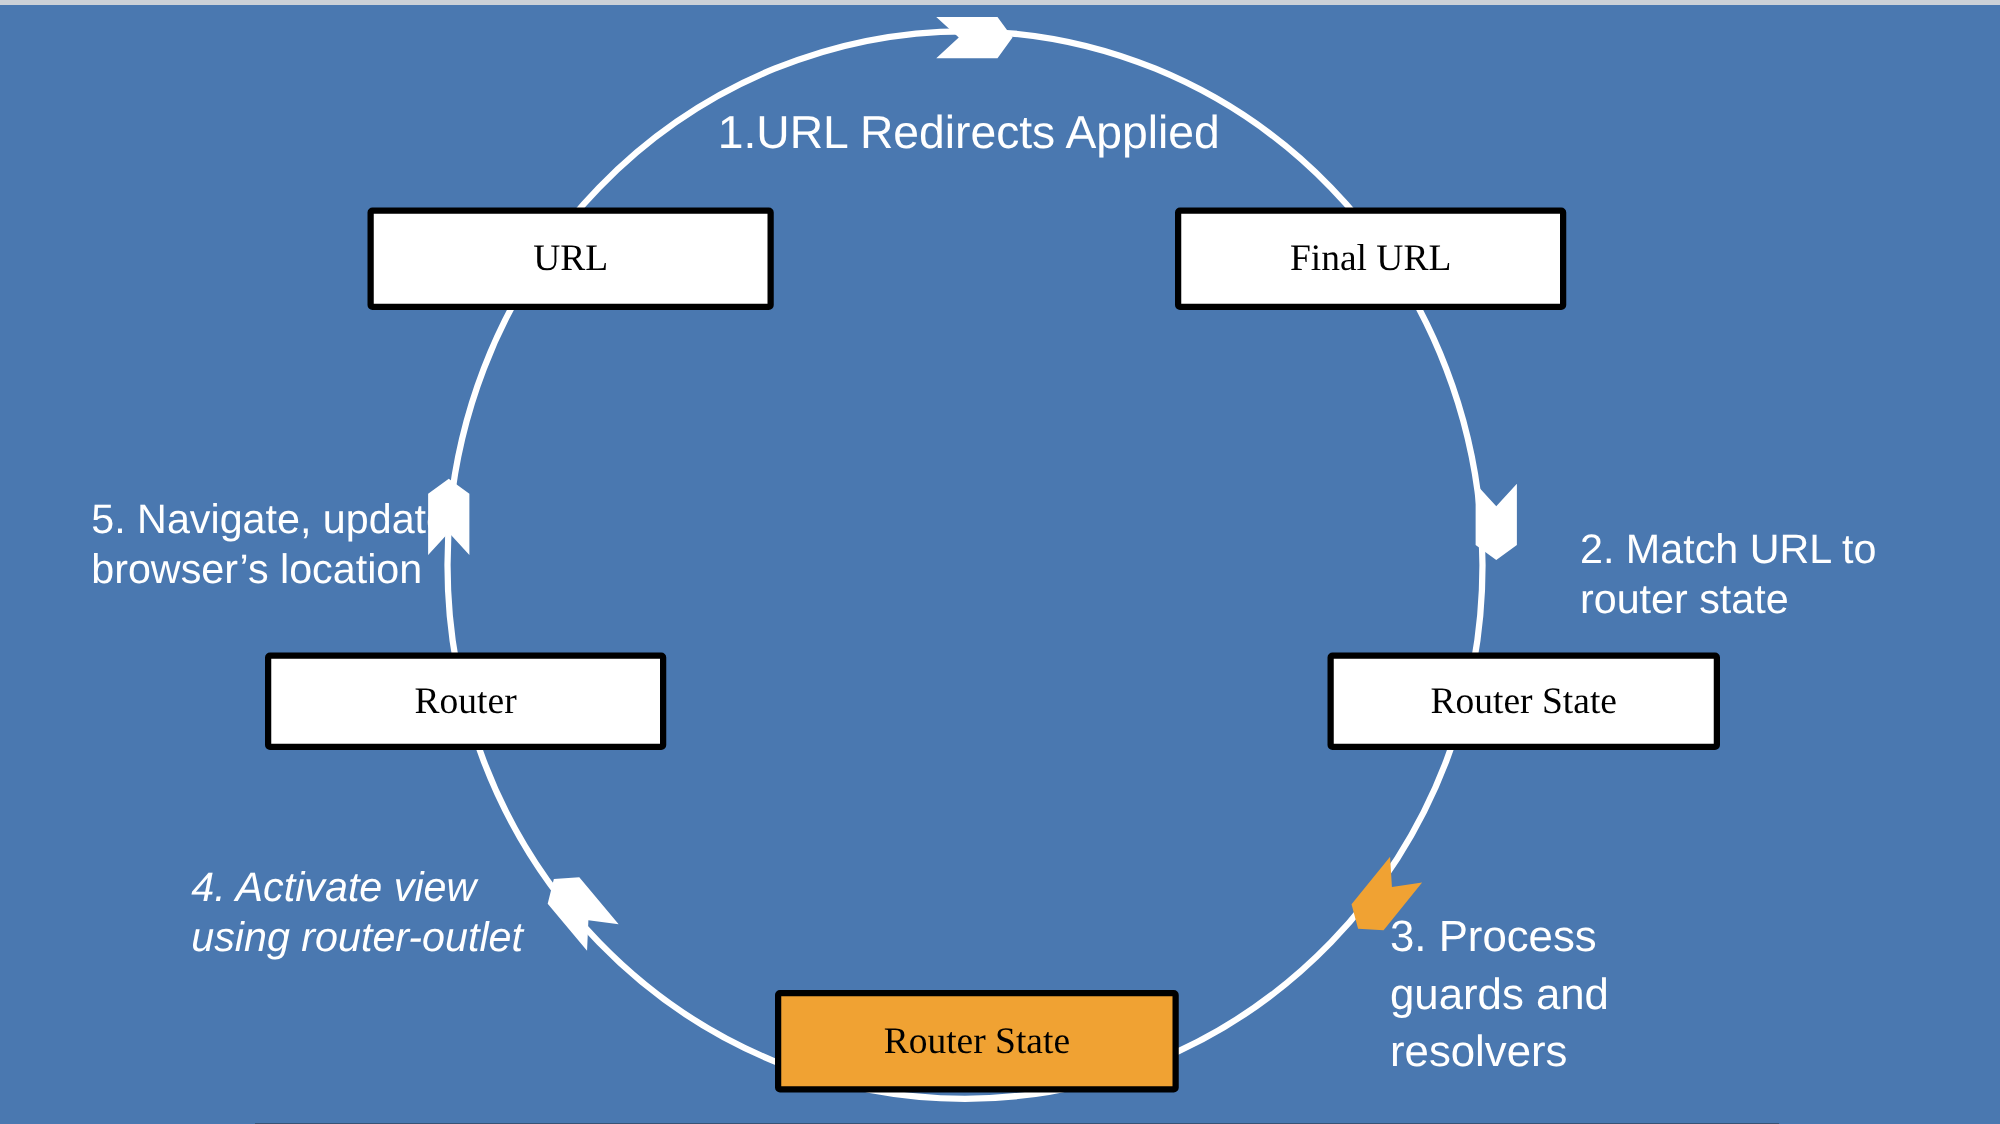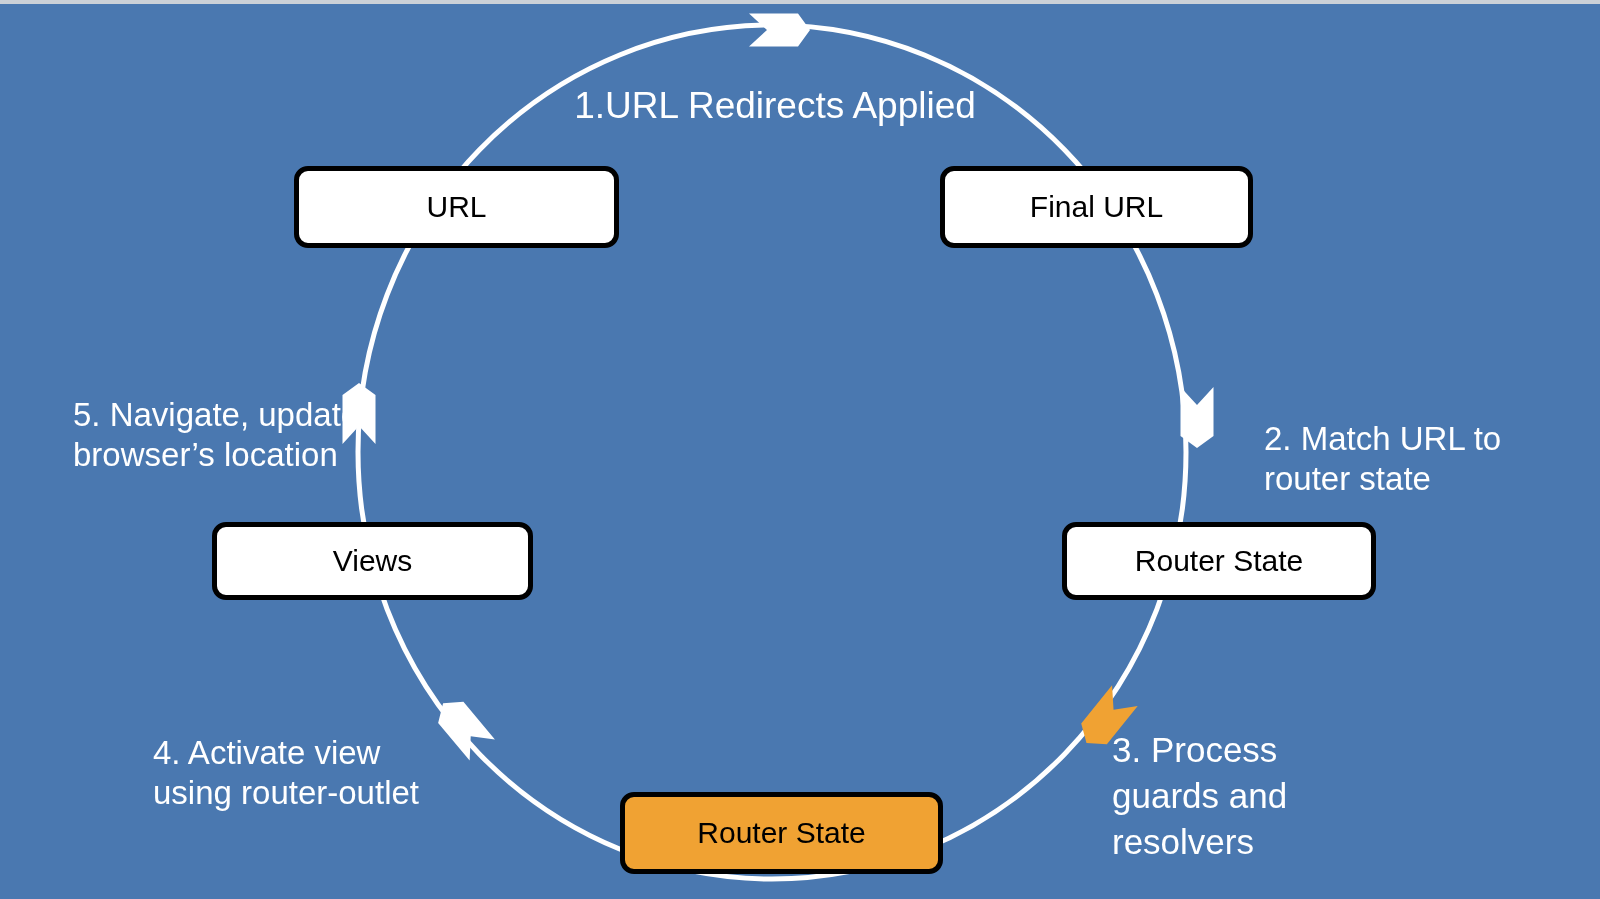--- a/index.html
+++ b/index.html
@@ -8,24 +8,24 @@
     background:var(--bg,#4a78b0);
     font-family:"Liberation Sans","DejaVu Sans",sans-serif;
   }
   .top-strip{
     position:absolute;top:0;left:0;width:1600px;height:4px;
     background:var(--strip,#ccd1d7);
   }
   .cycle-svg{position:absolute;top:0;left:0;}
   .node{
     position:absolute;box-sizing:border-box;
-    border:5px solid var(--ink,#000);border-radius:14px;
+    border:5px solid var(--ink,#000);border-radius:4px;
     background:#fff;color:var(--ink,#000);
     display:flex;align-items:center;justify-content:center;
-    font-size:30px;line-height:1;
+    font-size:30px;line-height:1;font-family:Liberation Serif, serif;
   }
   .node.accent{background:var(--accent,#f0a233);}
   .step-label{
     position:absolute;color:var(--label,#fff);
     white-space:pre-line;font-size:33px;line-height:1.2;
   }
   .step-label.big{font-size:35px;line-height:1.32;}
   .step-label.center{text-align:center;font-size:37px;}
 </style>
 </head>
@@ -62,35 +62,35 @@
 
   <div class="node" style="left:940px;top:166px;width:313px;height:82px;">
       <span>Final URL</span>
     </div>
 
   <div class="node" style="left:1062px;top:522px;width:314px;height:78px;">
       <span>Router State</span>
     </div>
 
   <div class="node" style="left:212px;top:522px;width:321px;height:78px;">
-      <span>Views</span>
+      <span>Router</span>
     </div>
 
   <div class="node accent" style="left:620px;top:792px;width:323px;height:82px;">
       <span>Router State</span>
     </div>
 
   <div class="step-label center" style="left:560px;top:84px;width:430px;">1.URL Redirects Applied</div>
 
   <div class="step-label" style="left:1264px;top:419px;">2. Match URL to
 router state</div>
 
   <div class="step-label big" style="left:1112px;top:727px;">3. Process
 guards and
 resolvers</div>
 
-  <div class="step-label" style="left:153px;top:733px;">4. Activate view
+  <div class="step-label" style="left:153px;top:690px;font-style:italic;">4. Activate view
 using router-outlet</div>
 
   <div class="step-label" style="left:73px;top:395px;">5. Navigate, update
 browser’s location</div>
 
 </div>
 
 </body></html>

